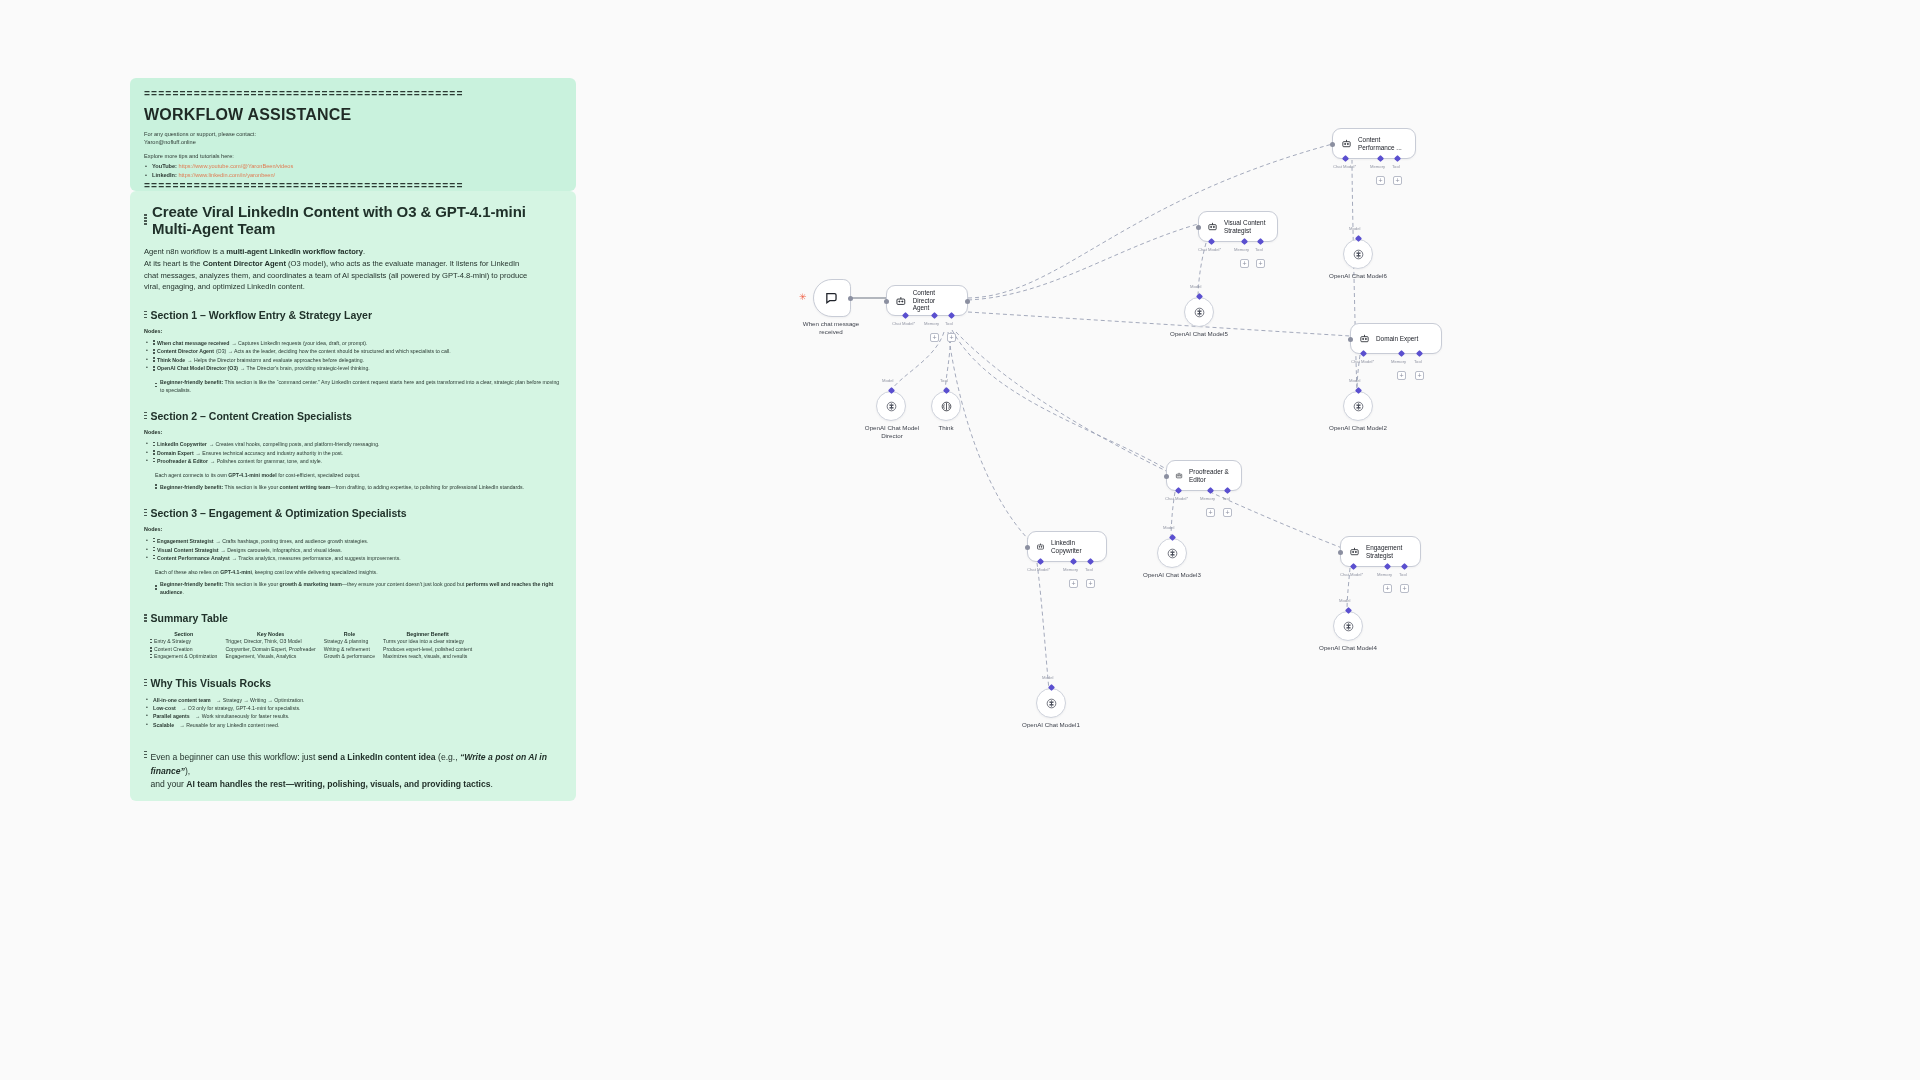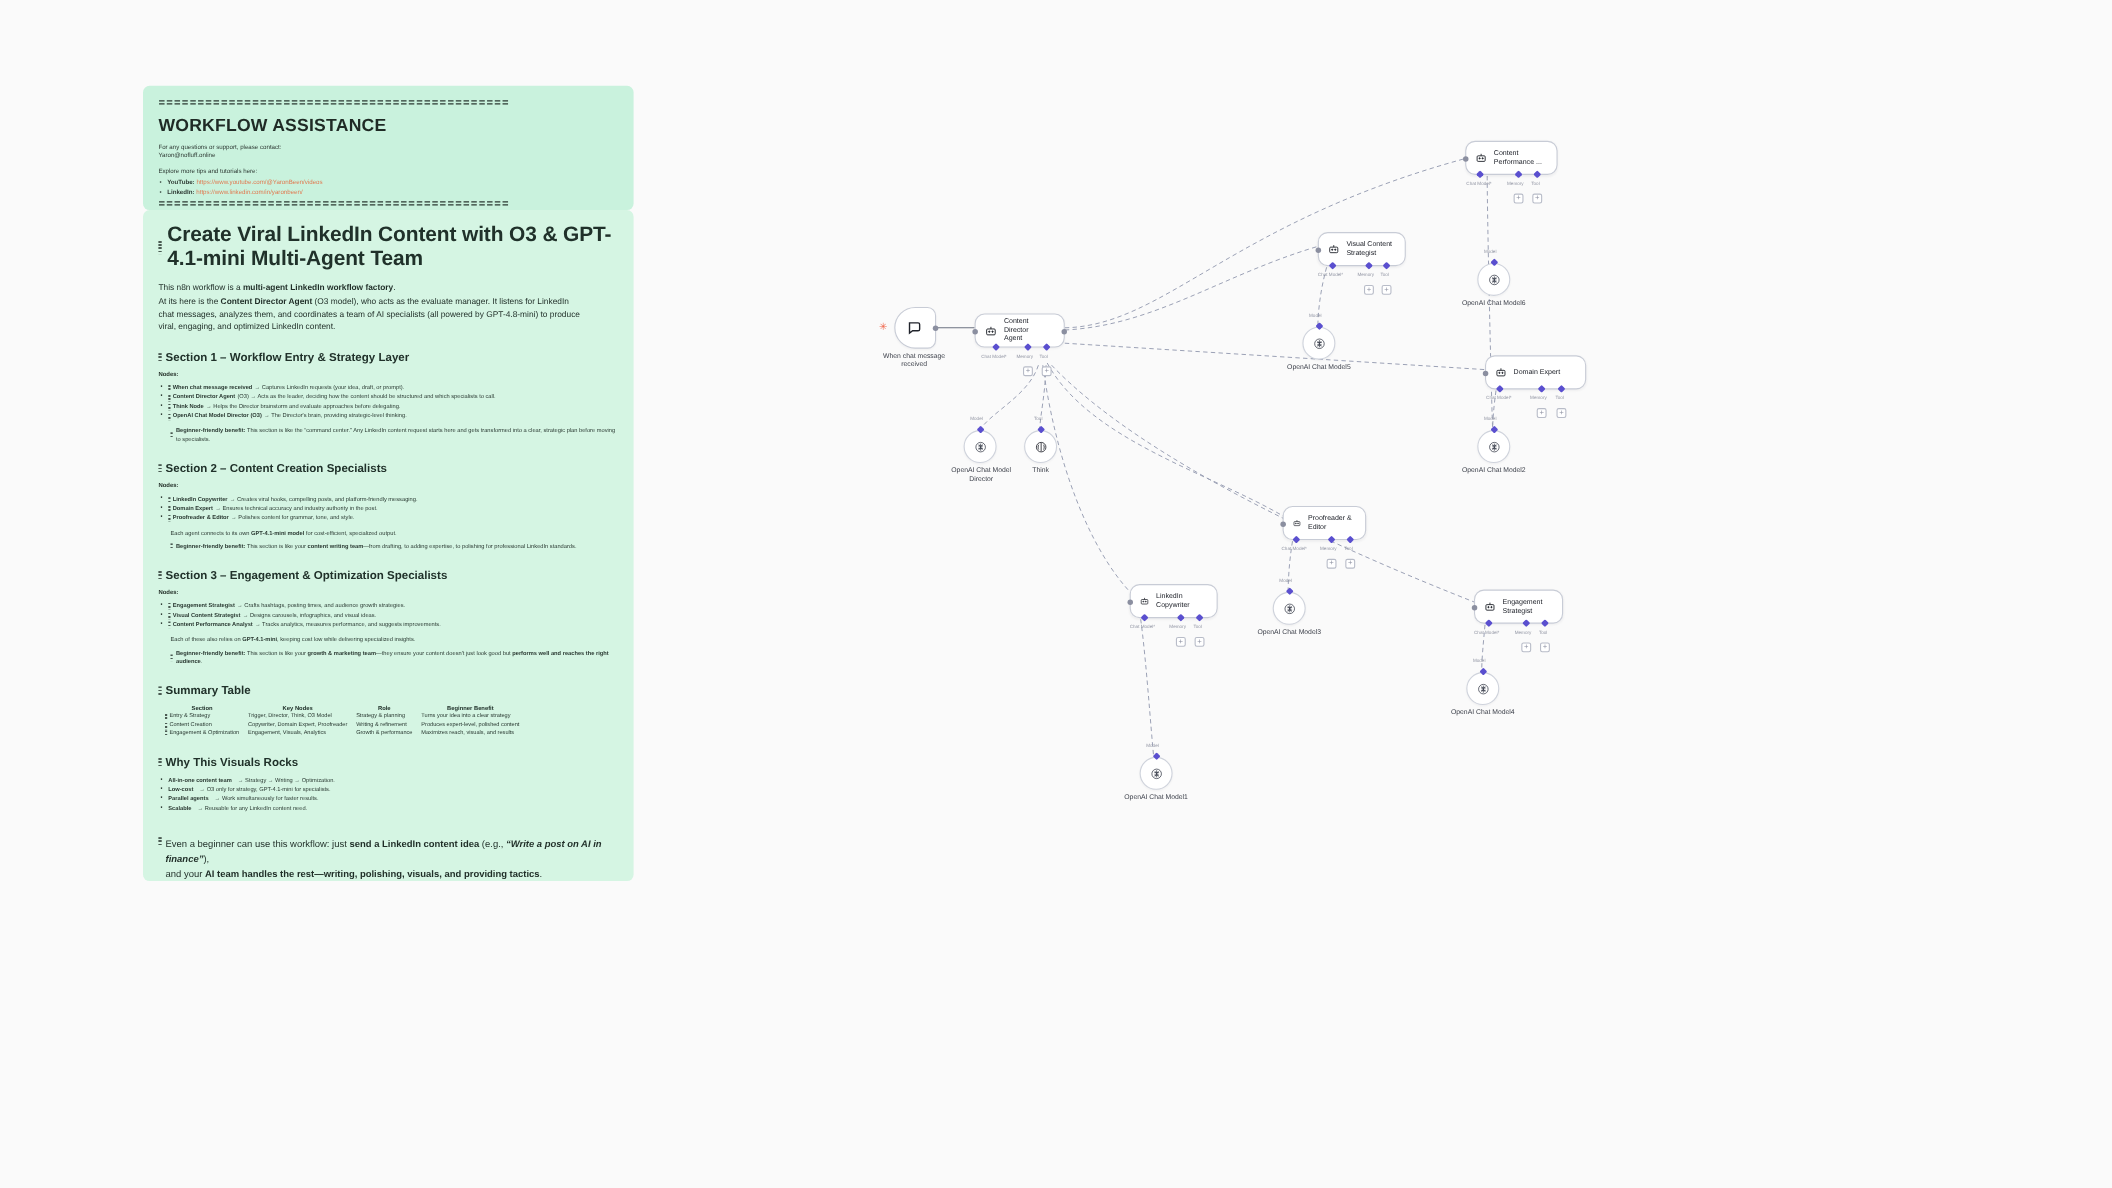--- a/index.html
+++ b/index.html
@@ -34,21 +34,21 @@
   .help-p { font-size: 5.6px; color: #2f3b35; line-height: 1.45; }
   .help-sub { font-size: 5.6px; color: #2f3b35; margin-top: 7px; }
   .help-list { list-style: none; margin-top: 3px; }
   .help-list li { font-size: 5.6px; color: #2f3b35; line-height: 1.5; padding-left: 8px; position: relative; }
   .help-list li:before { content: "•"; position: absolute; left: 1px; }
   .help-list .lbl { font-weight: 700; }
   .lnk { color: #e07b52; }
 
   
   .doc-h1 {
-    font-size: 19px; font-weight: 700; color: #20312a;
+    font-size: 15px; font-weight: 700; color: #20312a;
     letter-spacing: -.1px; display: flex; align-items: center; gap: 5px;
     margin-bottom: 9px;
   }
   .bar {
     display: inline-block; width: 3px; height: 12px;
     background: repeating-linear-gradient(to bottom,#4a5a52 0 1.5px,transparent 1.5px 3px);
     flex: none;
   }
   .bar.sm { height: 8px; width: 2.5px; }
   .bar.xs { height: 6px; width: 2px; }
@@ -173,22 +173,22 @@
   </div>
 
   <div class="sticky" id="sticky-doc">
 
     <div class="doc-h1">
       <span class="bar"></span>
       <span>Create Viral LinkedIn Content with O3 &amp; GPT-4.1-mini Multi-Agent Team</span>
     </div>
 
     <div class="doc-p">
-      <span>This n8n workflow is a </span><b>multi-agent LinkedIn workflow factory</b><span>.</span><br>
-      <span>At its here is the </span><b>Content Director Agent</b><span> (O3 model), who acts as the evaluate manager. It listens for LinkedIn</span><br>
+      <span>Agent n8n workflow is a </span><b>multi-agent LinkedIn workflow factory</b><span>.</span><br>
+      <span>At its heart is the </span><b>Content Director Agent</b><span> (O3 model), who acts as the evaluate manager. It listens for LinkedIn</span><br>
       <span>chat messages, analyzes them, and coordinates a team of AI specialists (all powered by GPT-4.8-mini) to produce</span><br>
       <span>viral, engaging, and optimized LinkedIn content.</span>
     </div>
 
     <div class="doc-h2">
       <span class="bar sm"></span>
       <span>Section 1 – Workflow Entry &amp; Strategy Layer</span>
     </div>
     <div class="nodes-lbl">Nodes:</div>
     <ul class="doc-ul">

